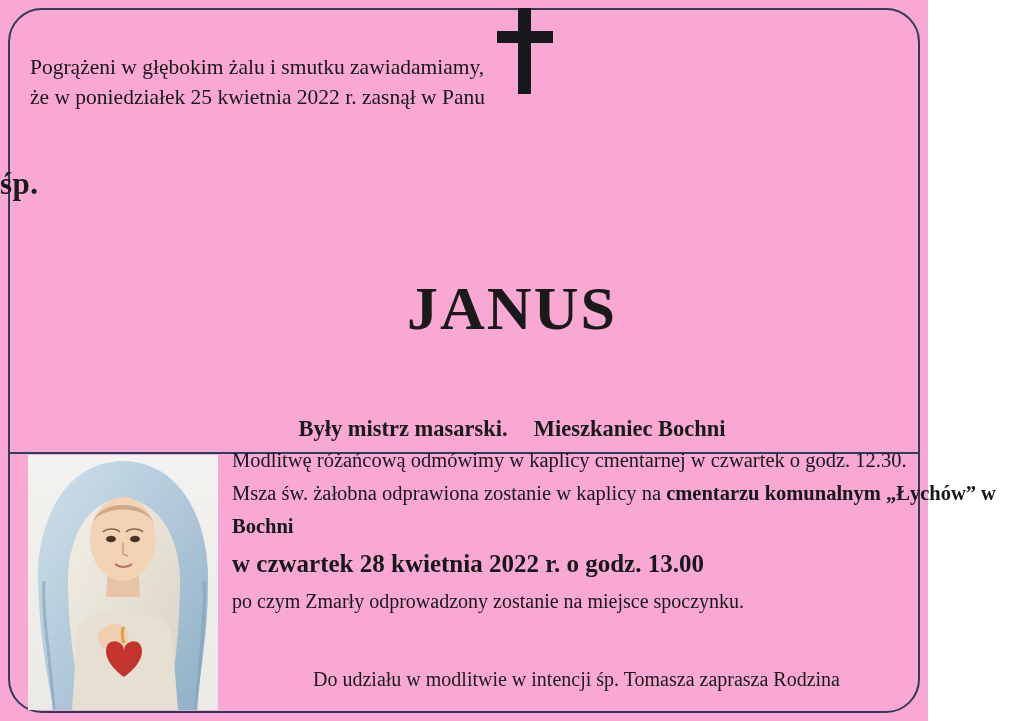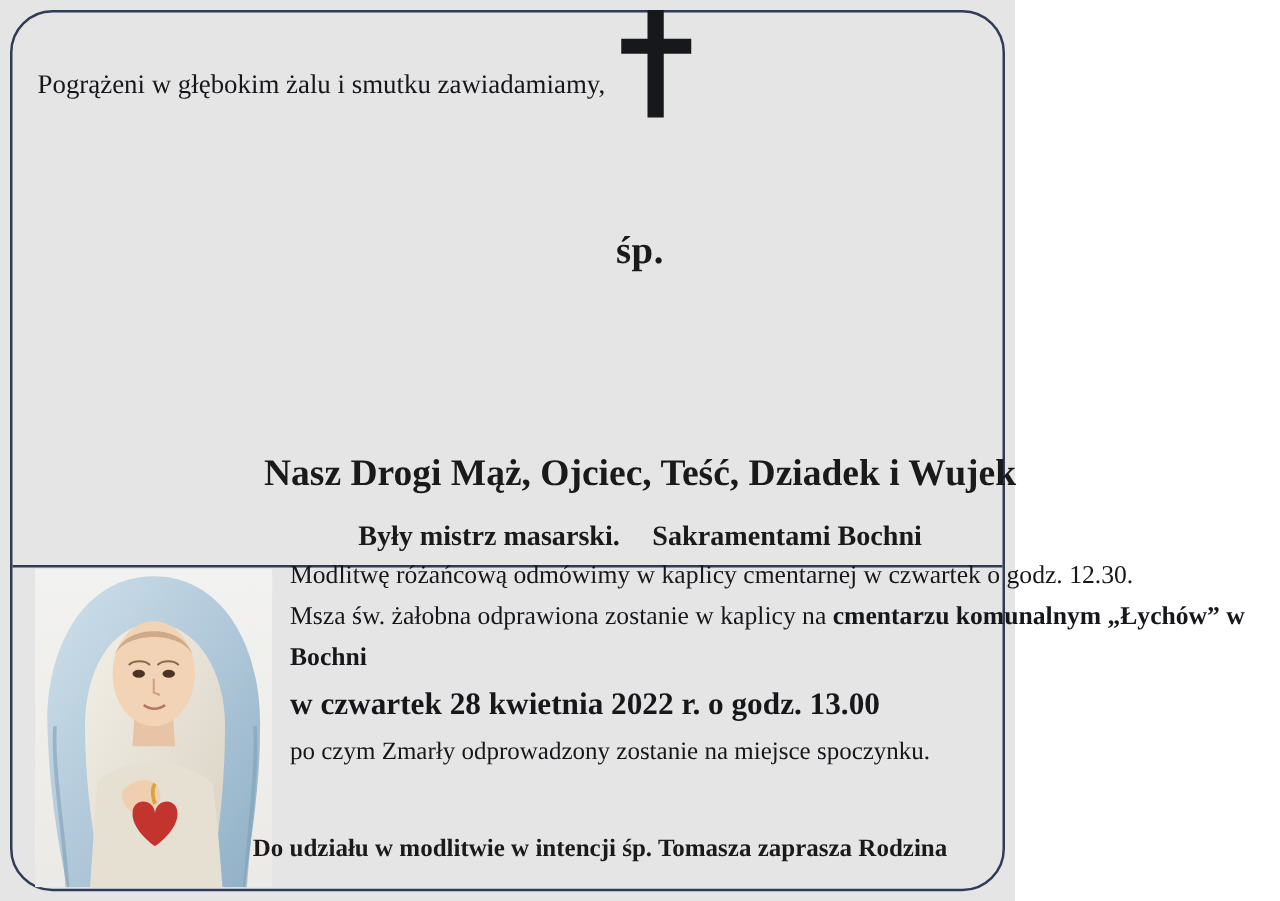--- a/index.html
+++ b/index.html
@@ -9,23 +9,23 @@
   }
   body {
     width: 1024px;
     height: 721px;
     font-family: "Liberation Serif", serif;
     color: #1a1a1a;
     overflow: hidden;
   }
   .notice {
     position: relative;
-    width: 812px;
+    width: 928px;
     height: 721px;
-    background: #e5e5e5;
+    background: #f9a8d4;
     box-sizing: border-box;
     padding-left: 16px;
   }
   
   .frame {
     position: absolute;
     left: 8px;
     top: 8px;
     right: 8px;
     bottom: 8px;
@@ -77,24 +77,24 @@
     width: 620px;
     font-size: 21.5px;
     line-height: 30px;
     color: #15171b;
   }
   .intro div { white-space: nowrap; }
 
   
   .sp {
     position: absolute;
-    top: 182px;
-    left: 0;
-    width: 1024px;
-    text-align: center;
+    top: 166px;
+    left: 0;
+    width: 1024px;
+    text-align: left;
     font-size: 31px;
     font-weight: bold;
     letter-spacing: 0.5px;
   }
   .name1 {
     position: absolute;
     top: 210px;
     left: 0;
     width: 1024px;
     text-align: center;
@@ -164,23 +164,23 @@
     font-weight: bold;
     line-height: 42px;
   }
   .lower .l4 { font-size: 20px; }
 
   .invite {
     position: absolute;
     left: 120px;
     top: 668px;
     width: 720px;
-    text-align: center;
+    text-align: right;
     font-size: 20px;
-    font-weight: bold;
+    font-weight: normal;
   }
 
   
   .logo {
     position: absolute;
     right: 44px;
     top: 658px;
     width: 130px;
     height: 40px;
   }
@@ -225,27 +225,28 @@
   <div class="frame"></div>
   <div class="divider"></div>
 
   <div class="cross">
     <div class="v"></div>
     <div class="h"></div>
   </div>
 
   <div class="intro">
     <div>Pogrążeni w głębokim żalu i smutku zawiadamiamy,</div>
+    <div>że w poniedziałek 25 kwietnia 2022 r. zasnął w Panu</div>
   </div>
 
   <div class="sp">śp.</div>
-  <div class="relation">Nasz Drogi Mąż, Ojciec, Teść, Dziadek i Wujek</div>
+  <div class="name2">JANUS</div>
 
   <div class="roles">
-    <span>Były mistrz masarski.</span><span class="gap"></span><span>Sakramentami Bochni</span>
+    <span>Były mistrz masarski.</span><span class="gap"></span><span>Mieszkaniec Bochni</span>
   </div>
 
   <div class="madonna">
     <svg width="190" height="255" viewBox="0 0 190 255" xmlns="http://www.w3.org/2000/svg">
       <defs>
         <linearGradient id="veil" x1="0" y1="0" x2="1" y2="1">
           <stop offset="0%" stop-color="#cfe0ea"></stop>
           <stop offset="55%" stop-color="#aec6d8"></stop>
           <stop offset="100%" stop-color="#8fb0c6"></stop>
         </linearGradient>

